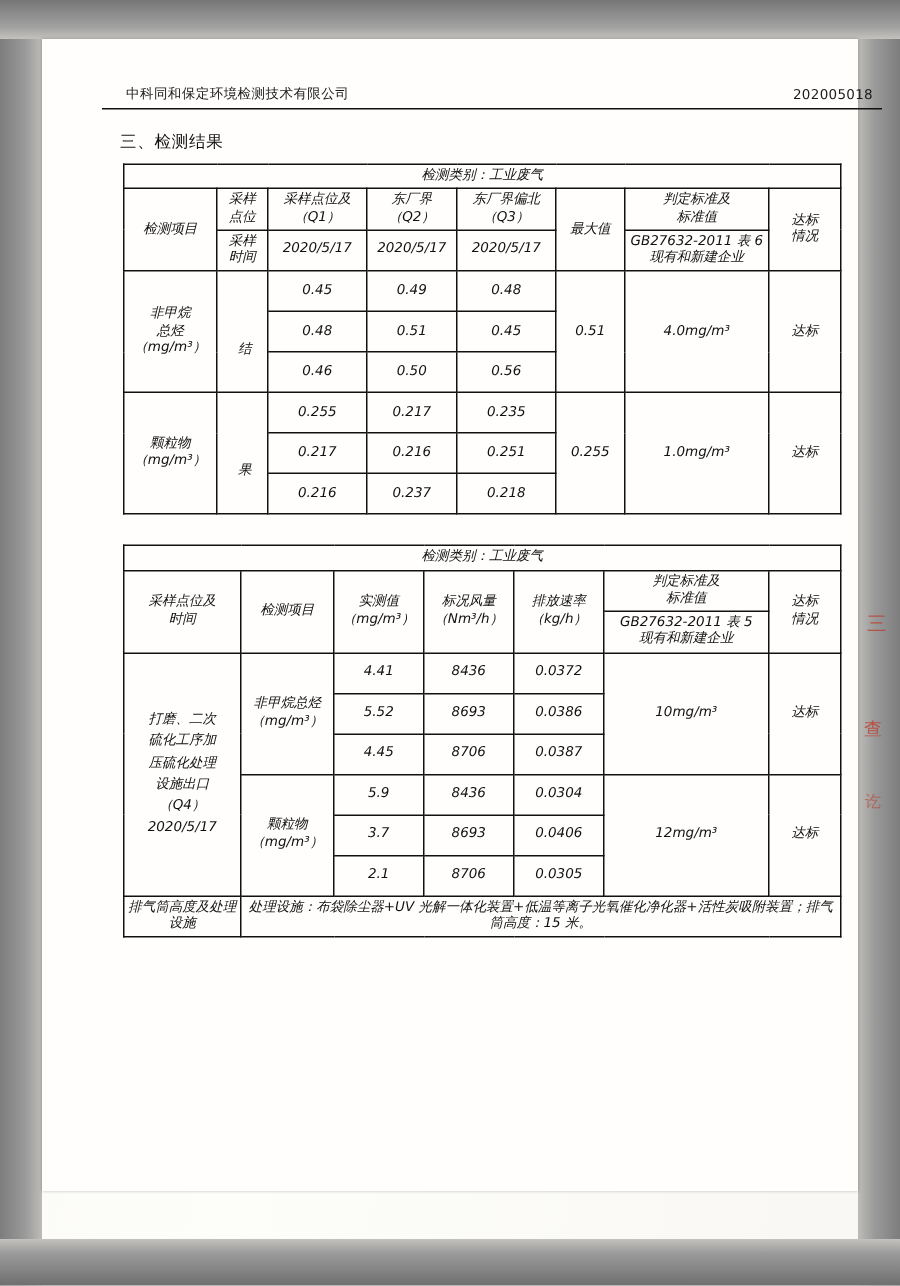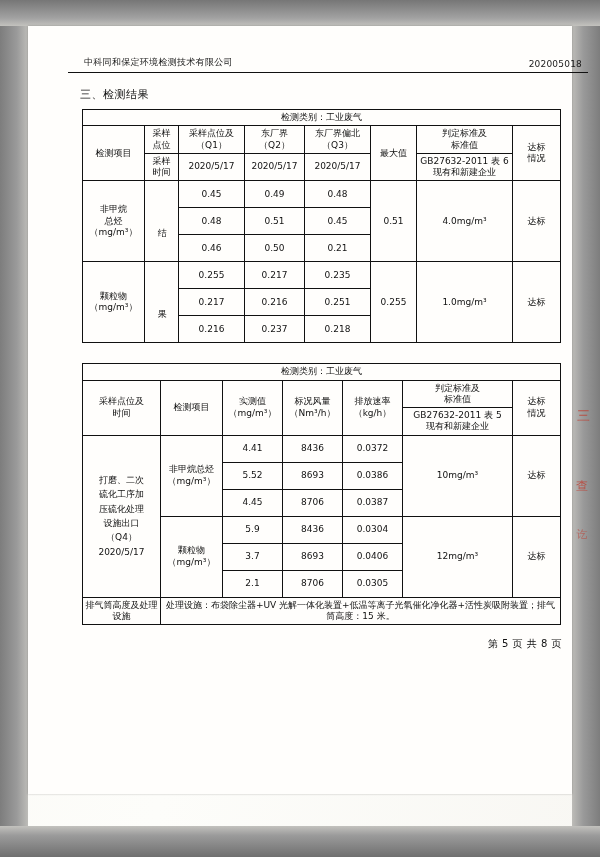--- a/index.html
+++ b/index.html
@@ -71,20 +71,21 @@
     color: #111;
     margin: 0 0 7px 12px;
     letter-spacing: 0.5px;
   }
 
   table.tbl {
     border-collapse: collapse;
     width: 478px;
     margin-left: 14px;
     table-layout: fixed;
+    font-style: italic;
   }
   table.tbl td {
     border: 1px solid #111;
     font-size: 9px;
     color: #111;
     text-align: center;
     vertical-align: middle;
     padding: 2px 1px;
     line-height: 1.25;
   }
@@ -227,21 +228,21 @@
           <td rowspan="3">达标</td>
         </tr>
         <tr>
           <td class="tall">0.48</td>
           <td class="tall">0.51</td>
           <td class="tall">0.45</td>
         </tr>
         <tr>
           <td class="tall">0.46</td>
           <td class="tall">0.50</td>
-          <td class="tall">0.21</td>
+          <td class="tall">0.56</td>
         </tr>
 
         <tr>
           <td class="tall" rowspan="3" style="white-space:pre-line">颗粒物
 （mg/m³）</td>
           <td rowspan="3"><span class="vert">果</span></td>
           <td class="tall">0.255</td>
           <td class="tall">0.217</td>
           <td class="tall">0.235</td>
           <td rowspan="3">0.255</td>
@@ -344,20 +345,19 @@
           <td class="tall">0.0305</td>
         </tr>
 
         <tr>
           <td>排气筒高度及处理设施</td>
           <td class="notes-cell" colspan="6">处理设施：布袋除尘器+UV 光解一体化装置+低温等离子光氧催化净化器+活性炭吸附装置；排气筒高度：15 米。</td>
         </tr>
       </tbody>
         </table>
 
-      <div class="footer">第 5 页  共 8 页</div>
     </div>
   </div>
 
   <div class="seal seal-a">三</div>
   <div class="seal seal-b">查</div>
   <div class="seal seal-c">讫</div>
 </div>
 
 </body></html>

